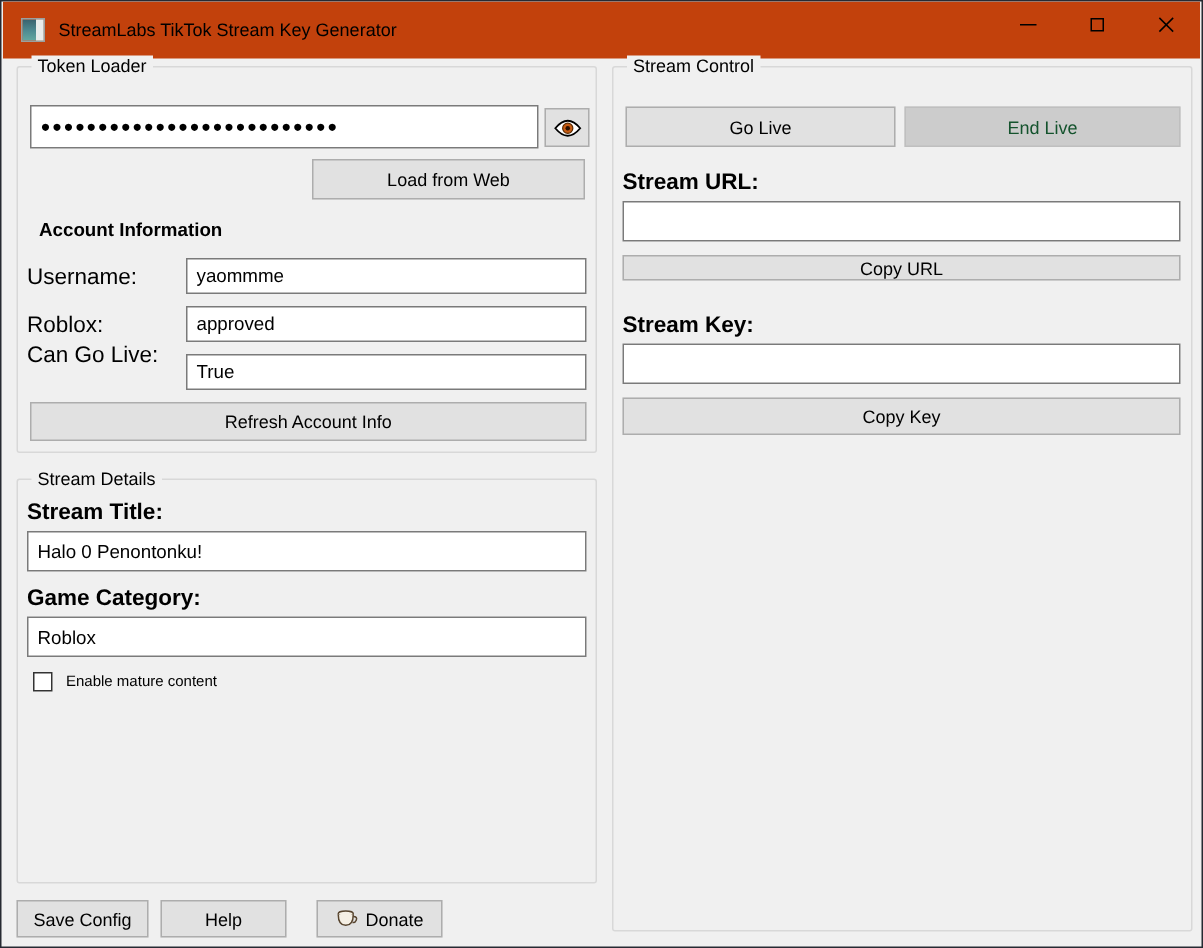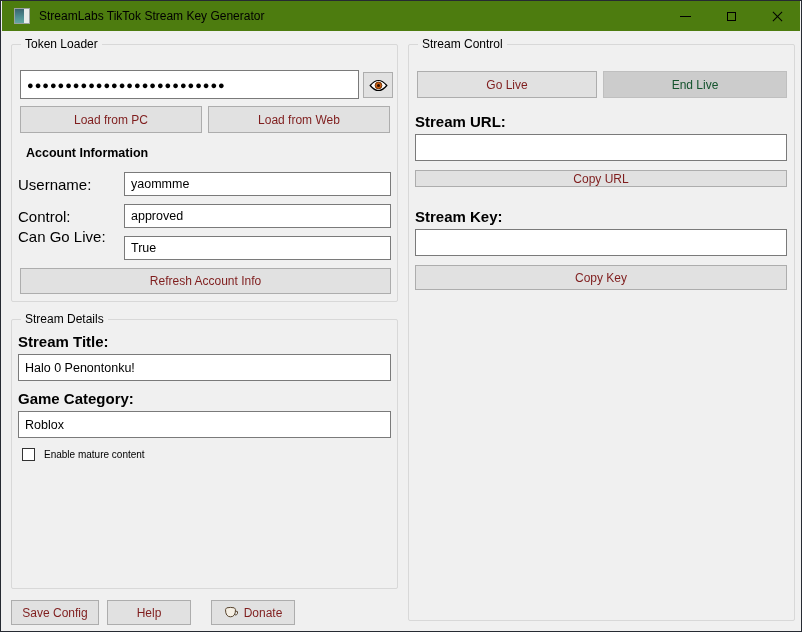--- a/index.html
+++ b/index.html
@@ -8,22 +8,22 @@
   .window {
     position: relative;
     width: 802px; height: 632px;
     background: #f0f0f0;
     border: 1px solid #262a32;
     overflow: hidden;
   }
 
   
   .titlebar {
-    position: absolute; left: 1px; right: 1px; top: 0; height: 30px;
-    background: #4d7c0f;
+    position: absolute; left: 1px; right: 1px; top: 0; height: 38px;
+    background: #c2410c;
     display: flex; align-items: center;
   }
   .app-icon {
     width: 16px; height: 16px; margin-left: 12px;
     border: 1px solid #9aa0a0;
     background: linear-gradient(180deg, #39626e 0%, #4e8c92 55%, #63a8a0 100%);
     position: relative;
   }
   .app-icon::after {
     content: ""; position: absolute; right: 0; top: 0; bottom: 0; width: 5px;
@@ -65,21 +65,21 @@
   }
   #group-token   { left: 10px; top: 43px;  width: 387px; height: 258px; }
   #group-details { left: 10px; top: 318px; width: 387px; height: 270px; }
   #group-control { left: 407px; top: 43px; width: 387px; height: 577px; }
 
   
   .btn {
     position: absolute;
     background: #e1e1e1; border: 1px solid #adadad;
     font-family: "Liberation Sans", "DejaVu Sans", sans-serif;
-    font-size: 12px; color: #7f1d1d;
+    font-size: 12px; color: #000000;
     display: flex; align-items: center; justify-content: center;
     gap: 5px; cursor: default; white-space: nowrap;
   }
   .btn:disabled, .btn.disabled {
     background: #cccccc; border-color: #bfbfbf; color: #14532d;
   }
   .tb {
     position: absolute;
     background: #fff; border: 1px solid #7a7a7a;
     font-family: "Liberation Sans", "DejaVu Sans", sans-serif;
@@ -156,29 +156,28 @@
     <input class="tb" id="token-input" type="text" readonly="" value="●●●●●●●●●●●●●●●●●●●●●●●●●●" style="">
 
     <button class="btn" id="eye-btn">
       <svg class="icon-svg" width="19" height="13" viewBox="0 0 19 13">
         <path d="M1.2 6.5 Q9.5 -3.5 17.8 6.5 Q9.5 16.5 1.2 6.5 Z" fill="#ffffff" stroke="#000000" stroke-width="1.2"></path>
         <circle cx="9.5" cy="6.5" r="3.4" fill="#c75b12" stroke="#5a2a00" stroke-width="0.8"></circle>
         <circle cx="9.5" cy="6.5" r="1.5" fill="#2b1000"></circle>
       </svg>
     </button>
 
-    <button class="btn" id="load-pc">Load from PC</button>
     <button class="btn" id="load-web">Load from Web</button>
 
     <span class="lbl lbl-bold" id="acct-heading">Account Information</span>
 
     <span class="lbl acct-row-label" style="top:131px">Username:</span>
     <input class="tb acct-row-input" style="top: 127px;" type="text" value="yaommme">
 
-    <span class="lbl acct-row-label" style="top:163px">Control:</span>
+    <span class="lbl acct-row-label" style="top:163px">Roblox:</span>
     <input class="tb acct-row-input" style="top: 159px;" type="text" value="approved">
 
     <span class="lbl acct-row-label" style="top:183px">Can Go Live:</span>
     <input class="tb acct-row-input" style="top: 191px;" type="text" value="True">
 
     <button class="btn" id="refresh-btn">Refresh Account Info</button>
   </div>
 
   <div class="group" id="group-details">
     <span class="group-label">Stream Details</span>

